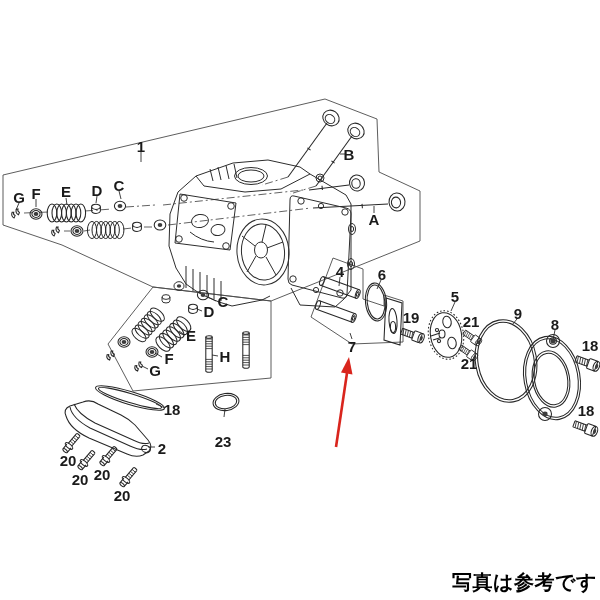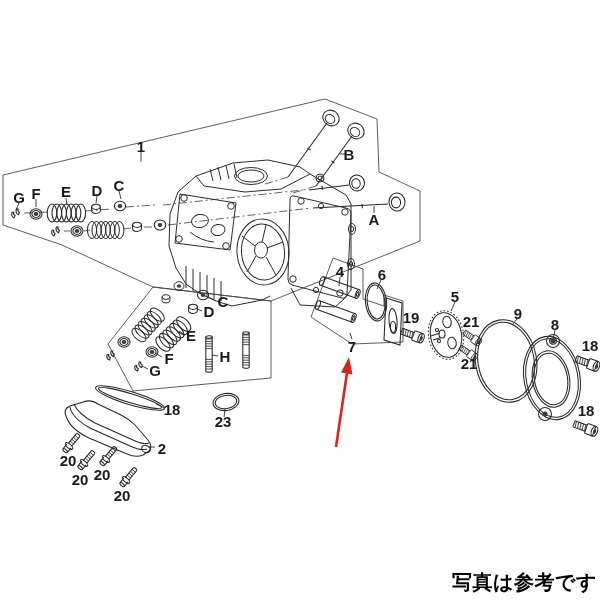--- a/index.html
+++ b/index.html
@@ -268,21 +268,21 @@
 <span class="lbl" style="left:119px;top:185px">C</span>
 <span class="lbl" style="left:349px;top:154px">B</span>
 <span class="lbl" style="left:374px;top:219px">A</span>
 <span class="lbl" style="left:223px;top:301px">C</span>
 <span class="lbl" style="left:209px;top:311px">D</span>
 <span class="lbl" style="left:191px;top:335px">E</span>
 <span class="lbl" style="left:169px;top:358px">F</span>
 <span class="lbl" style="left:155px;top:370px">G</span>
 <span class="lbl" style="left:225px;top:356px">H</span>
 <span class="lbl" style="left:172px;top:409px">18</span>
-<span class="lbl" style="left:223px;top:421px">23</span>
+<span class="lbl" style="left:223px;top:441px">23</span>
 <span class="lbl" style="left:162px;top:448px">2</span>
 <span class="lbl" style="left:68px;top:460px">20</span>
 <span class="lbl" style="left:80px;top:479px">20</span>
 <span class="lbl" style="left:102px;top:474px">20</span>
 <span class="lbl" style="left:122px;top:495px">20</span>
 <span class="lbl" style="left:340px;top:271px">4</span>
 <span class="lbl" style="left:382px;top:274px">6</span>
 <span class="lbl" style="left:352px;top:346px">7</span>
 <span class="lbl" style="left:411px;top:317px">19</span>
 <span class="lbl" style="left:455px;top:296px">5</span>

